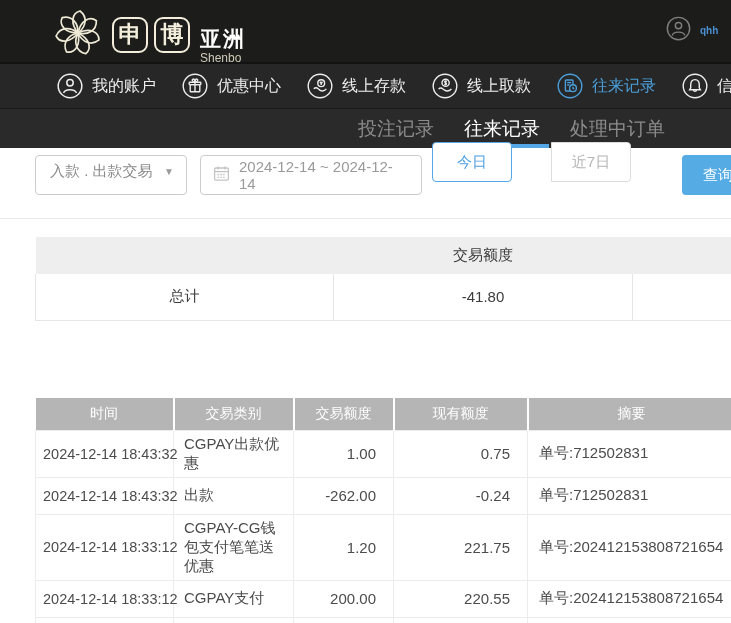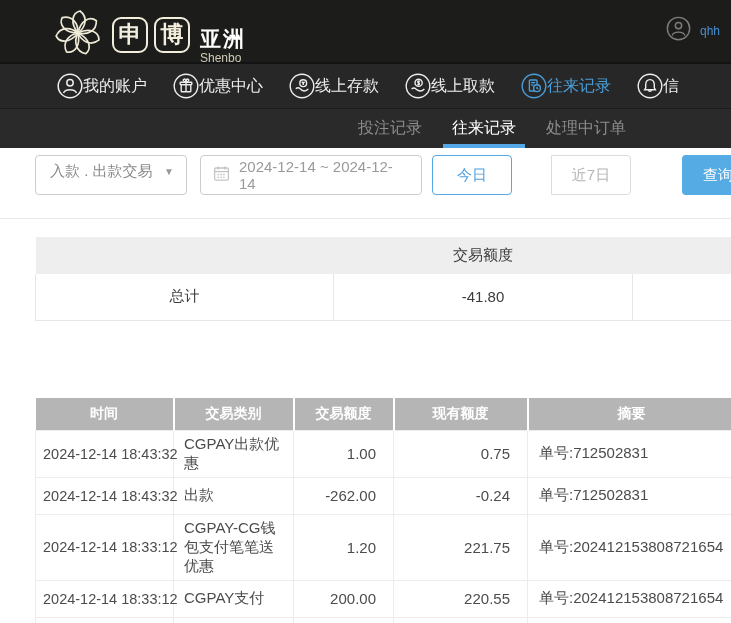--- a/index.html
+++ b/index.html
@@ -10,50 +10,50 @@
   
   .app-header { position:relative; height:62px; background:#1c1c1a; }
   .logo { position:absolute; left:52px; top:5px; display:flex; align-items:center; gap:8px; cursor:pointer; }
   .logo-chars { display:flex; gap:6px; }
   .logo-char { width:36px; height:36px; border:2px solid #f2eedb; border-radius:9px; color:#f2eedb;
     font-size:23px; font-weight:bold; display:flex; align-items:center; justify-content:center; }
   .logo-right { color:#fff; line-height:1; margin-left:2px;margin-top:23px; }
   .logo-region { font-size:21px; font-weight:bold; letter-spacing:2px; }
   .logo-brand { font-size:12px; color:#cfcbb8; margin-top:3px; }
   .user-area { position:absolute; left:666px; top:16px; display:flex; align-items:center; gap:9px; }
-  .username { color:#4a90d2; font-size:12px; font-weight:normal; white-space:nowrap; cursor:pointer;text-align:right; }
+  .username { color:#4a90d2; font-size:10px; font-weight:bold; white-space:nowrap; cursor:pointer;text-align:right; }
 
   
   .main-nav { height:46px; background:#272727; border-top:2px solid #131313;
     display:flex; align-items:center; padding-left:57px; gap:26px; }
-  .nav-item { display:flex; align-items:center; color:#ededed; font-size:16px;
+  .nav-item { display:flex; align-items:center; gap:9px; color:#ededed; font-size:16px;
     cursor:pointer; white-space:nowrap; flex:none; }
   .nav-item.active { color:#4a9ed9; }
   .nav-item svg { display:block; }
 
   
   .sub-nav { height:40px; background:#2a2a2a; border-top:1px solid #1a1a1a;
     display:flex; align-items:stretch; gap:30px; padding-left:358px; }
   .sub-tab { position:relative; display:flex; align-items:center; color:#8c8c8c;
-    font-size:16px; cursor:pointer; white-space:nowrap;justify-content:center; }
+    font-size:19px; cursor:pointer; white-space:nowrap;justify-content:center; }
   .sub-tab .tab-underline { display:none; }
   .sub-tab.active { color:#ffffff; }
   .sub-tab.active .tab-underline { display:block; position:absolute; left:-9px; right:-9px;
     bottom:0; height:4px; background:#54a8e8; }
 
   
   .filter-select { position:absolute; left:35px; top:155px; width:152px; height:40px;
     border:1px solid #ccc; border-radius:4px; background:#fff; display:flex; align-items:center;
     padding:0 12px 8px 14px; color:#8a8a8a; font-size:15px; cursor:pointer; }
   .filter-select .sel-label { flex:1; }
   .filter-select .caret { color:#9a9a9a; font-size:10px; }
   .filter-date { position:absolute; left:200px; top:155px; width:222px; height:40px;
     border:1px solid #ccc; border-radius:4px; background:#fff; display:flex; align-items:center;
     gap:9px; padding:0 12px; color:#9a9a9a; font-size:15px; cursor:pointer; }
-  .btn-group { position:absolute; left:432px; top:155px; display:flex; }
+  .btn-group { position:absolute; left:432px; top:142px; display:flex; }
   .quick-btn { width:80px; height:40px; background:#fff; border:1px solid #dcdcdc;
     color:#b5b5b5; font-size:15px; display:flex; align-items:center; justify-content:center;
     cursor:pointer; margin-left:-1px; }
   .quick-btn:first-child { margin-left:0; border-radius:4px 0 0 4px; }
   .quick-btn:last-child { border-radius:0 4px 4px 0;margin-left:39px; }
   .quick-btn.active { border:1px solid #54a8e8; color:#4f9fe0; position:relative; z-index:2; border-radius:4px; }
   .search-btn { position:absolute; left:682px; top:155px; width:72px; height:40px;
     background:#55abe4; border:none; border-radius:4px; color:#fff; font-size:15px;
     display:flex; align-items:center; justify-content:center; cursor:pointer; }
   .hr-sep { position:absolute; left:0; top:218px; width:731px; height:1px; background:#e9e9e9; }
@@ -64,21 +64,21 @@
   .summary-table col.s1 { width:298px; } .summary-table col.s2 { width:299px; }
   .summary-table th { background:#eeeeee; height:37px; font-weight:normal; color:#3c3c3c; text-align:center; }
   .summary-table td { background:#fff; height:46px; text-align:center; color:#3c3c3c;
     border:1px solid #e6e6e6; border-top:none; }
 
   
   .main-table { position:absolute; left:35px; top:398px; width:700px;
     border-collapse:collapse; table-layout:fixed; font-size:15px; }
   .main-table col.c1 { width:138px; } .main-table col.c2 { width:120px; }
   .main-table col.c3 { width:100px; } .main-table col.c4 { width:134px; }
-  .main-table th { background:#b5b5b5; color:#fff; font-weight:bold; font-size:14px;
+  .main-table th { background:#b5b5b5; color:#fff; font-weight:normal; font-size:14px;
     height:32px; text-align:center; border-right:2px solid #fff; }
   .main-table th:last-child { border-right:none; }
   .main-table td { border:1px solid #ececec; color:#4c4c4c; height:37px; padding:4px 6px; }
   .main-table td.c-time { padding-left:7px; font-size:14.5px; white-space:nowrap;margin-top:31px; }
   .main-table td.c-type { padding-left:10px; }
   .main-table td.c-amount, .main-table td.c-balance { text-align:right; padding-right:17px;margin-top:24px; }
   .main-table td.c-summary { padding-left:11px; }
 </style>
 </head>
 <body>

